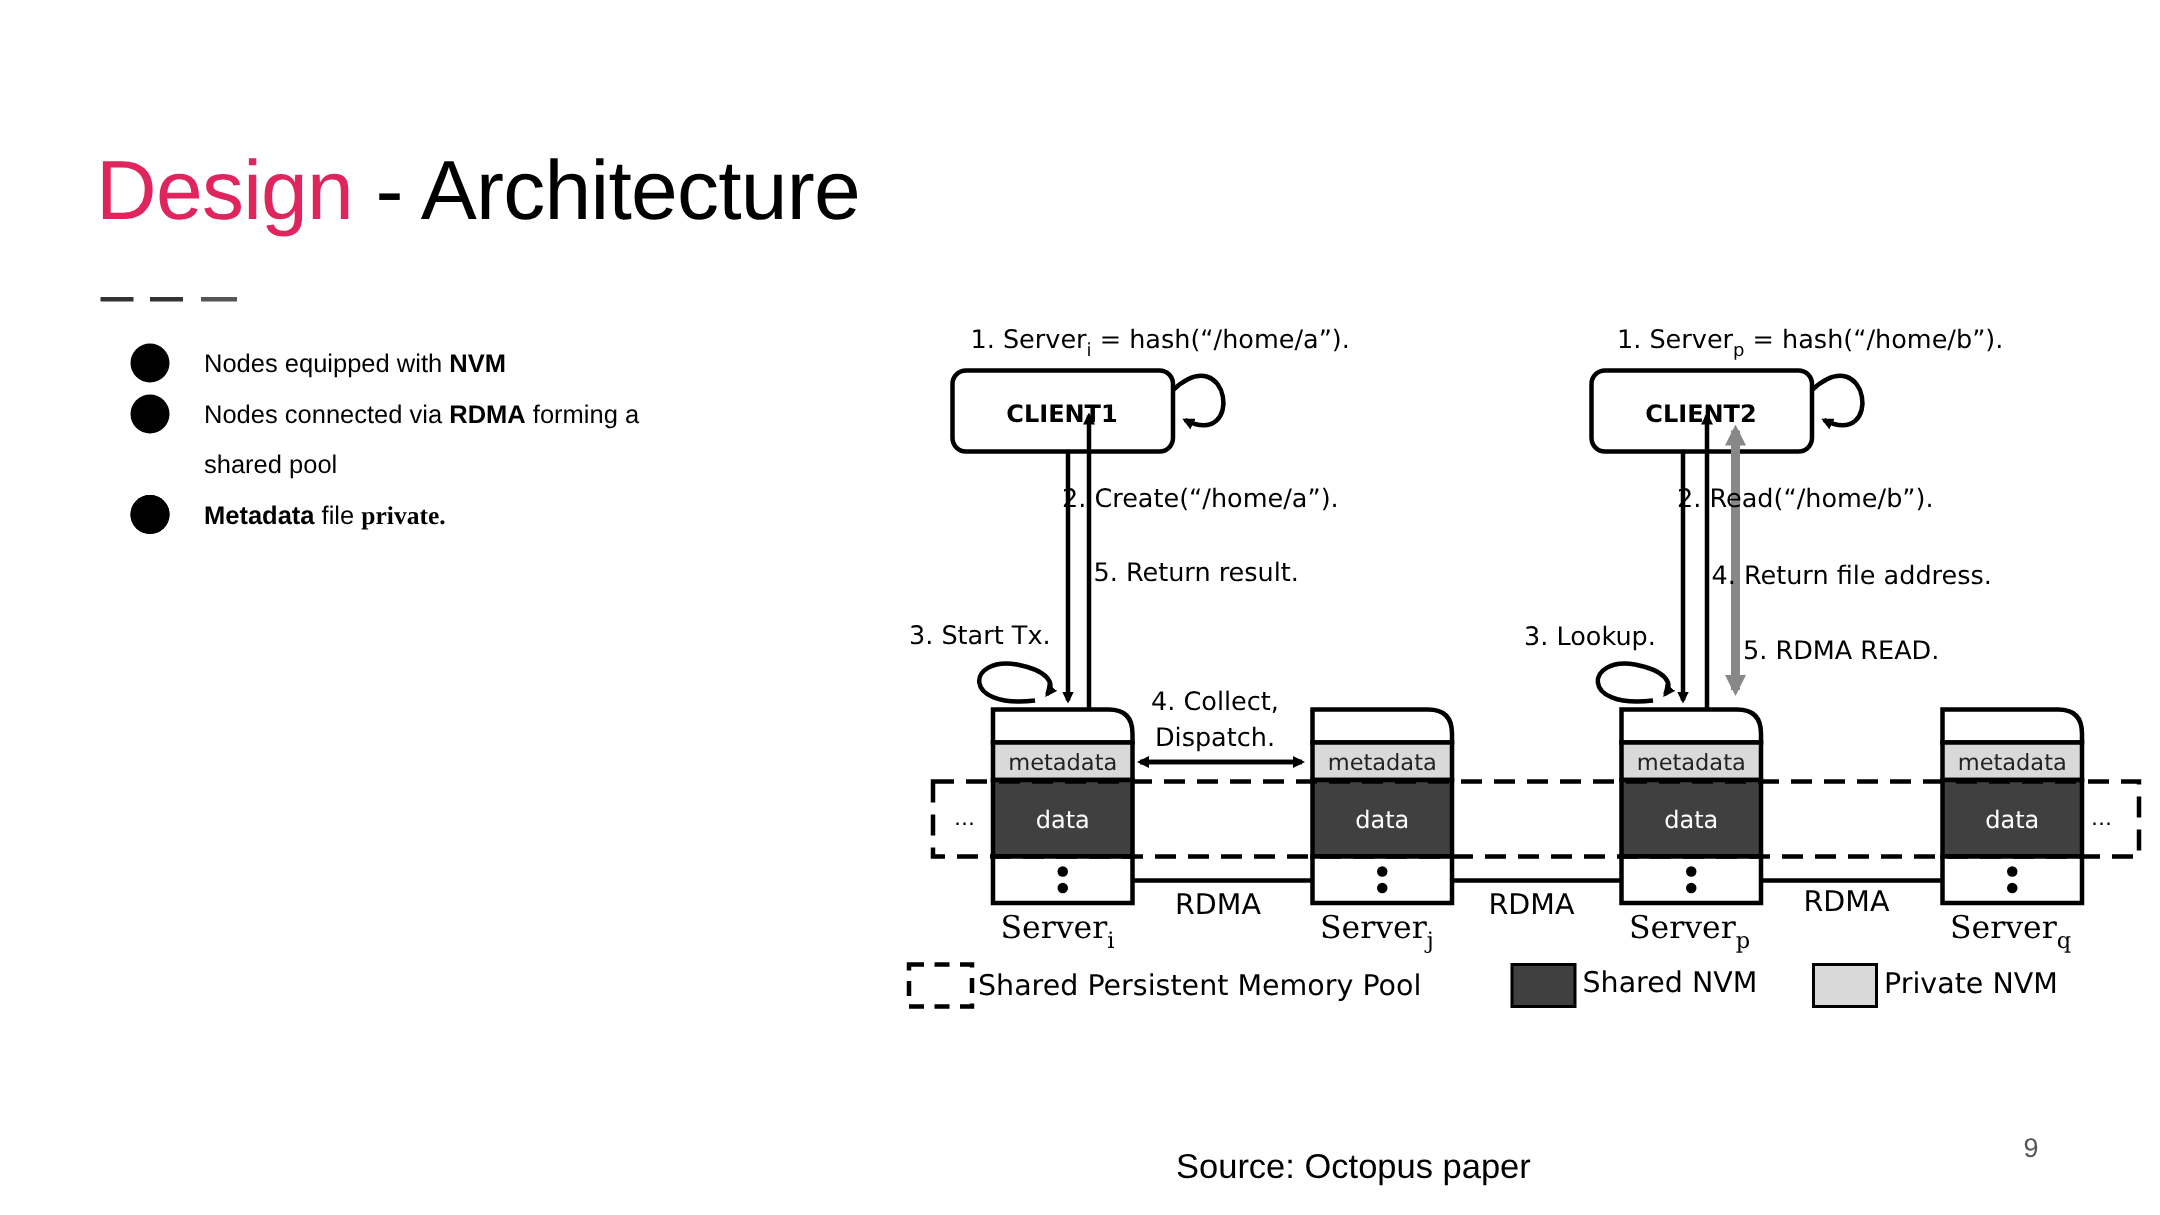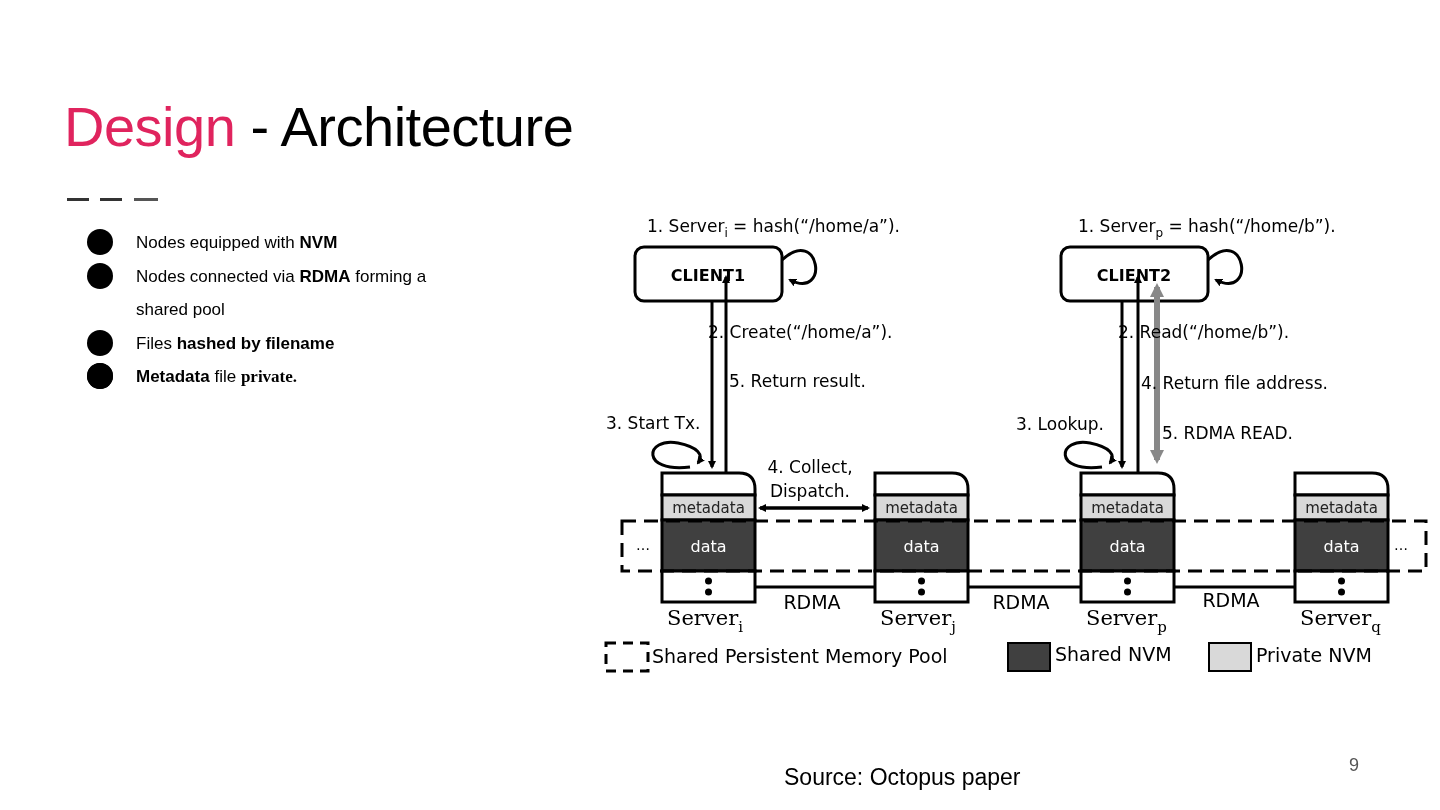--- a/index.html
+++ b/index.html
@@ -25,21 +25,20 @@
 
 <div class="dash-deco">
   <span style="left:0;width:22px"></span>
     <span style="left:33px;width:22px"></span>
     <span style="left:67px;width:24px;background:#555"></span>
 </div>
 
 <div class="bullets" id="bullets">
     <div class="bullet"><span class="dot"></span><span style="white-space: pre;">Nodes equipped with </span><b style="white-space: pre;">NVM</b></div>
     <div class="bullet"><span class="dot"></span><span style="white-space: pre;">Nodes connected via </span><b style="white-space: pre;">RDMA</b><span style="white-space: pre; text-align: center;"> forming a</span><span class="wrap">shared pool</span></div>
-    <div class="bullet"><span class="dot"></span><span style="white-space: pre;">Files </span><b style="white-space: pre;">hashed by filename</b></div>
     <div class="bullet"><span class="dot"></span></div>
     <div class="bullet"><span class="dot"></span><b style="white-space: pre;">Metadata</b><span style="white-space: pre;"> file </span><b style="white-space: pre; font-family: Liberation Serif, serif;">private.</b></div>
   </div>
 
 <div class="diagram">
 <svg width="840" height="480" viewBox="0 0 840 480" xmlns="http://www.w3.org/2000/svg">
   <defs>
     <marker id="ah" markerWidth="8" markerHeight="8" refX="6" refY="4" orient="auto" markerUnits="userSpaceOnUse">
           <path d="M0,0 L8,4 L0,8 z" fill="#000"></path>
         </marker>

